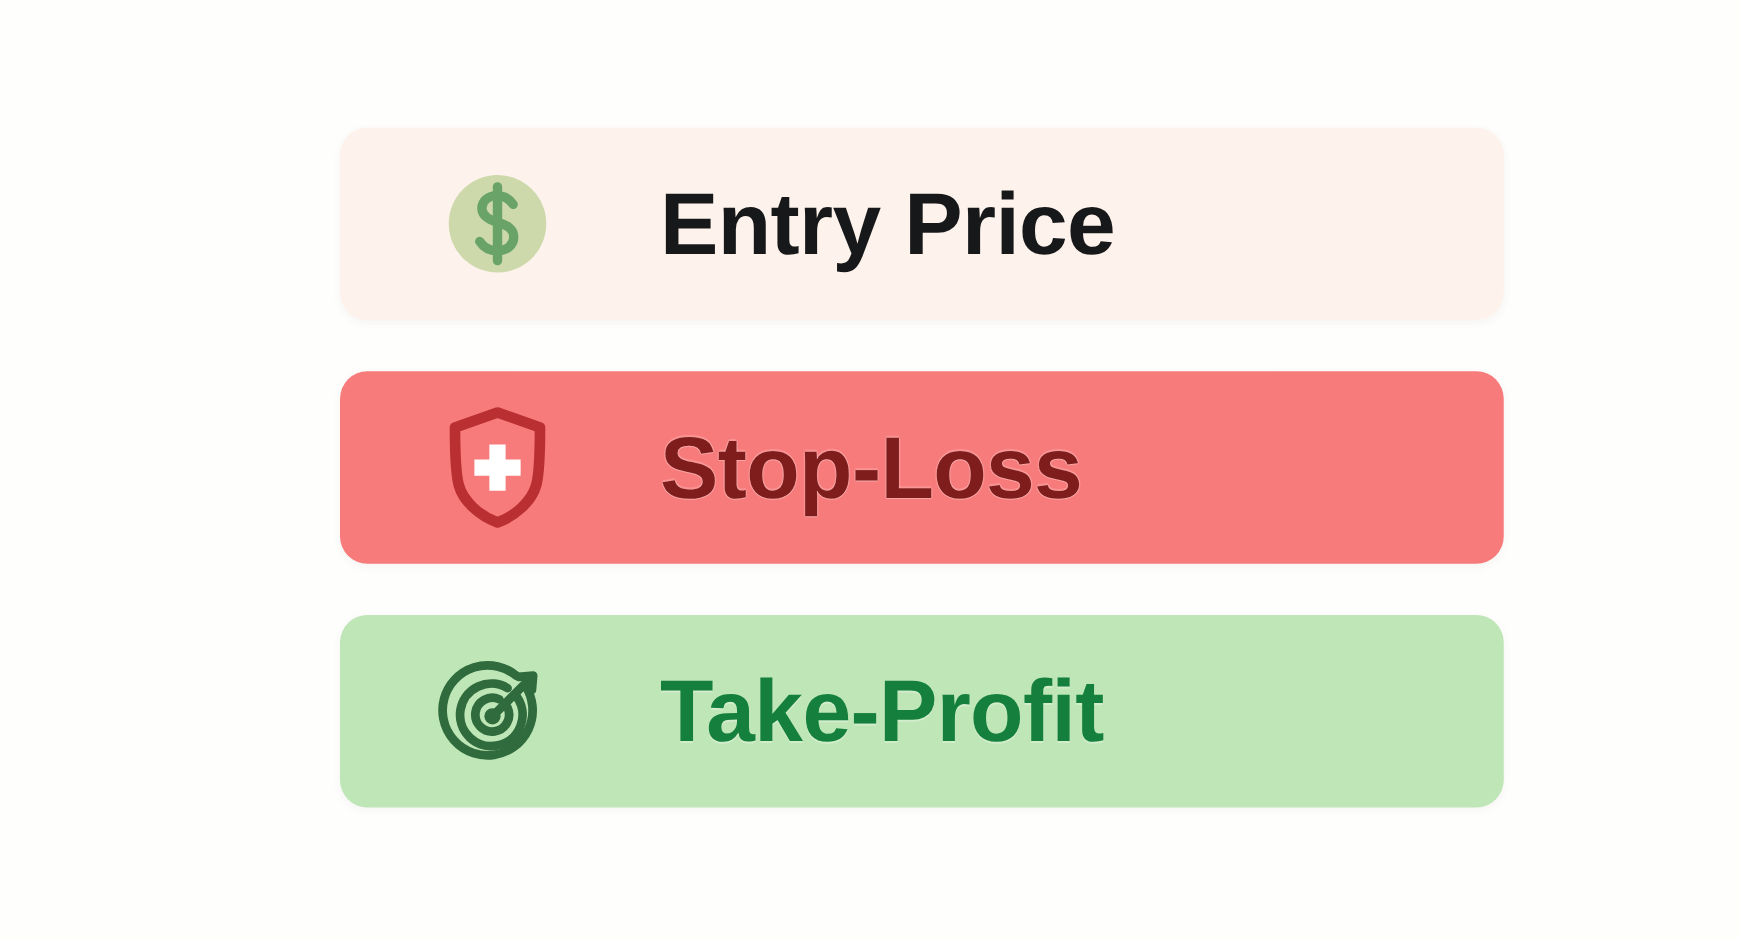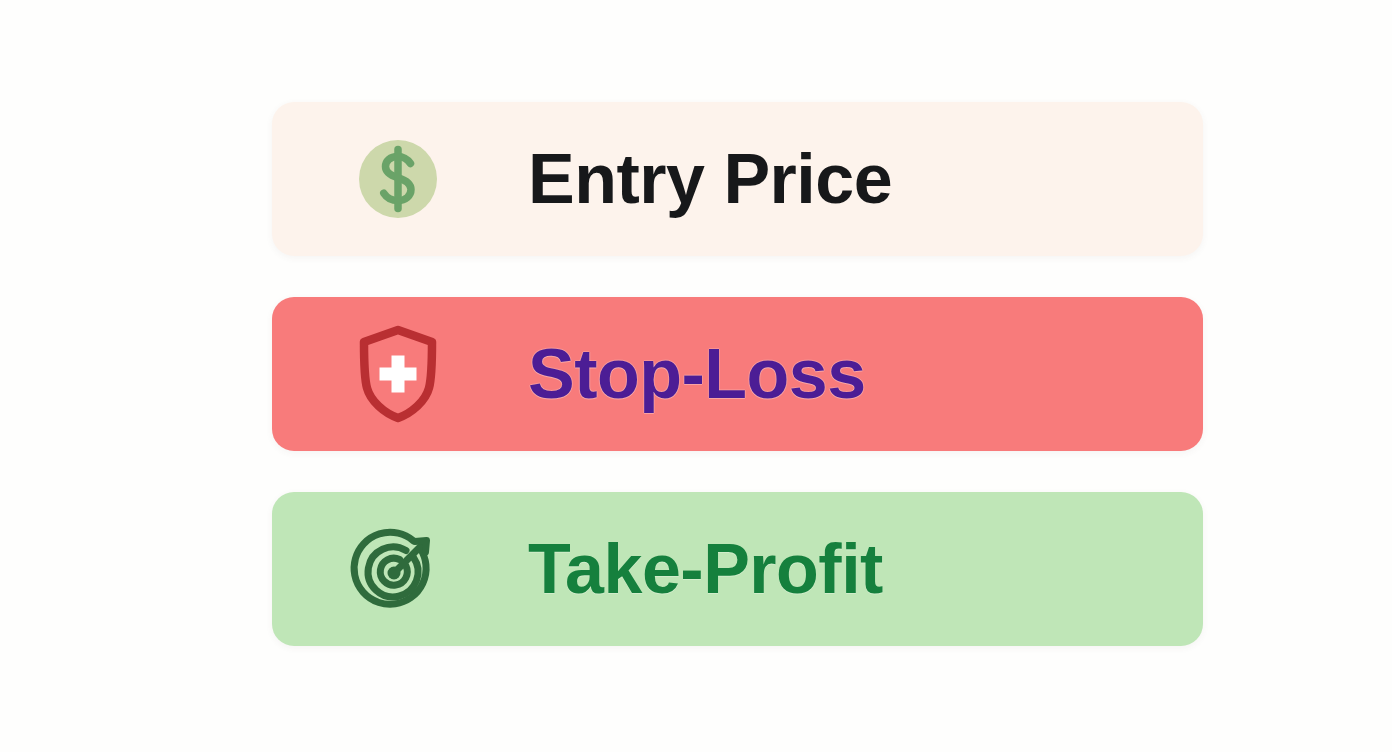--- a/index.html
+++ b/index.html
@@ -62,21 +62,21 @@
     font-weight: bold;
     letter-spacing: -0.5px;
     line-height: 1;
     white-space: nowrap;
   }
 
   .label-entry {
     color: #17181a;
   }
   .label-stoploss {
-    color: #4c1d95;
+    color: #7f1d1d;
     text-shadow: 0 1px 0 rgba(255,255,255,0.30), 0 -1px 0 rgba(255,255,255,0.18),
                  1px 0 0 rgba(255,255,255,0.18), -1px 0 0 rgba(255,255,255,0.18);
   }
   .label-takeprofit {
     color: #15803d;
     text-shadow: 0 1px 0 rgba(255,255,255,0.28);
   }
 
   svg { display: block; overflow: visible; }
 </style>

